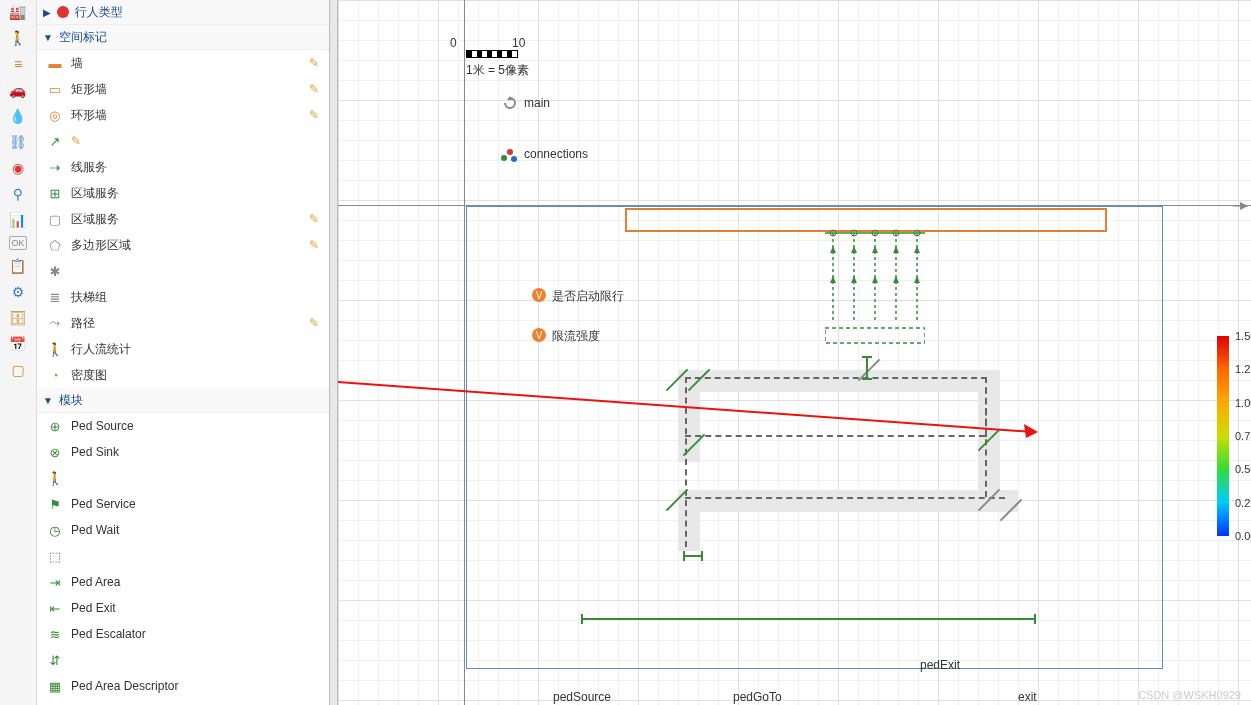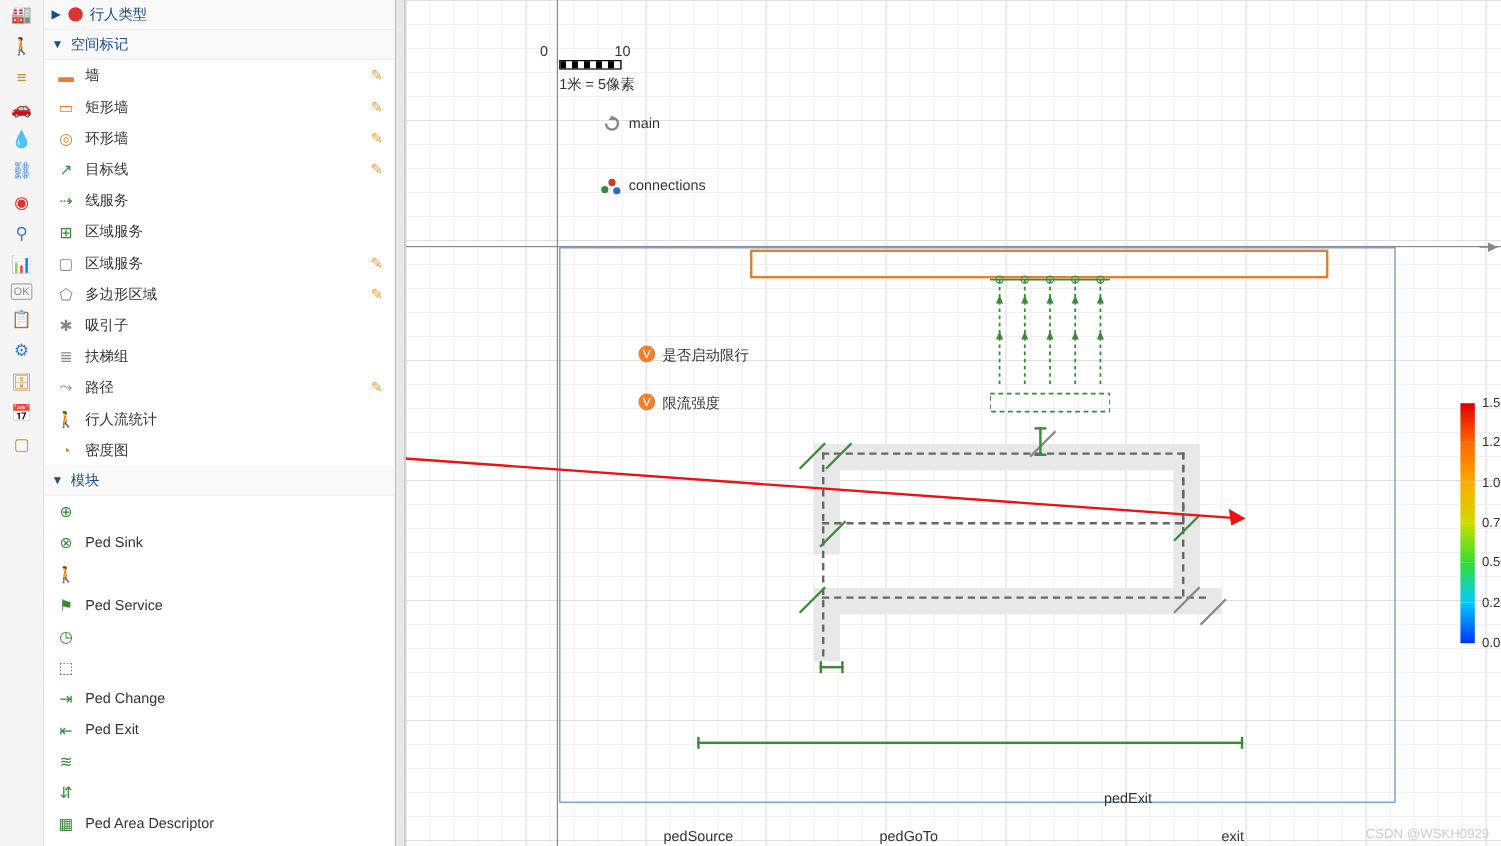--- a/index.html
+++ b/index.html
@@ -89,21 +89,20 @@
           <span class="txt">矩形墙</span>
           <span class="pen">✎</span>
         </div>
         <div class="item">
           <span class="ico" style="color:#e08030">◎</span>
           <span class="txt">环形墙</span>
           <span class="pen">✎</span>
         </div>
         <div class="item">
           <span class="ico" style="color:#3a8a3a">↗</span>
-          <span class="txt">目标线</span>
           <span class="pen">✎</span>
         </div>
         <div class="item">
           <span class="ico" style="color:#3a8a3a">⇢</span>
           <span class="txt">线服务</span>
         </div>
         <div class="item">
           <span class="ico" style="color:#3a8a3a">⊞</span>
           <span class="txt">区域服务</span>
         </div>
@@ -112,21 +111,20 @@
           <span class="txt">区域服务</span>
           <span class="pen">✎</span>
         </div>
         <div class="item">
           <span class="ico" style="color:#888">⬠</span>
           <span class="txt">多边形区域</span>
           <span class="pen">✎</span>
         </div>
         <div class="item">
           <span class="ico" style="color:#888">✱</span>
-          <span class="txt">吸引子</span>
         </div>
         <div class="item">
           <span class="ico" style="color:#888">≣</span>
           <span class="txt">扶梯组</span>
         </div>
         <div class="item">
           <span class="ico" style="color:#888">⤳</span>
           <span class="txt">路径</span>
           <span class="pen">✎</span>
         </div>
@@ -139,48 +137,51 @@
           <span class="txt">密度图</span>
         </div>
       </div>
     <div class="cat">
       <span class="tw">▼</span>
       <span class="lbl">模块</span>
     </div>
     <div id="block-list">
         <div class="item mod">
           <span class="ico">⊕</span>
+          <span class="txt">Ped Source</span>
         </div>
         <div class="item mod">
           <span class="ico">⊗</span>
           <span class="txt">Ped Sink</span>
         </div>
         <div class="item mod">
           <span class="ico">🚶</span>
         </div>
         <div class="item mod">
           <span class="ico">⚑</span>
           <span class="txt">Ped Service</span>
         </div>
         <div class="item mod">
           <span class="ico">◷</span>
+          <span class="txt">Ped Wait</span>
         </div>
         <div class="item mod">
           <span class="ico">⬚</span>
         </div>
         <div class="item mod">
           <span class="ico">⇥</span>
-          <span class="txt">Ped Change</span>
+          <span class="txt">Ped Area</span>
         </div>
         <div class="item mod">
           <span class="ico">⇤</span>
           <span class="txt">Ped Exit</span>
         </div>
         <div class="item mod">
           <span class="ico">≋</span>
+          <span class="txt">Ped Escalator</span>
         </div>
         <div class="item mod">
           <span class="ico">⇵</span>
         </div>
         <div class="item mod">
           <span class="ico">▦</span>
           <span class="txt">Ped Area Descriptor</span>
         </div>
         <div class="item mod">
           <span class="ico">⩋</span>

